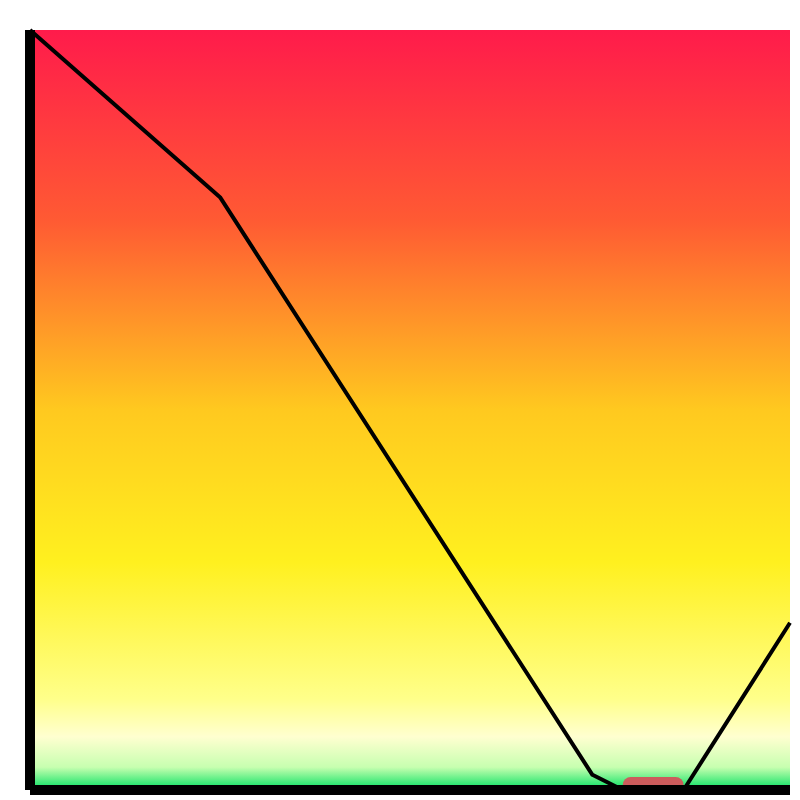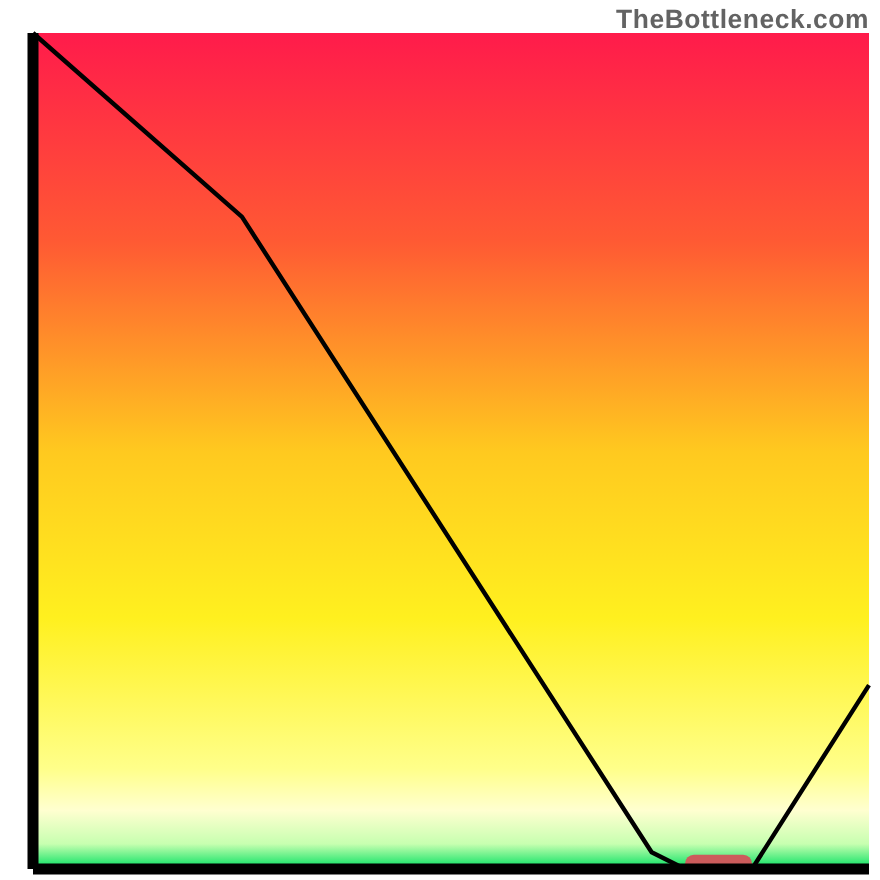--- a/index.html
+++ b/index.html
@@ -27,21 +27,20 @@
   svg.chart {
     position: absolute;
     left: 0;
     top: 0;
   }
 </style>
 </head>
 <body>
 
 <div class="frame">
-  <div class="attribution">TheBottleneck.com</div>
   <svg class="chart" width="800" height="800">
       <defs>
         <linearGradient id="bg-grad" x1="0" y1="0" x2="0" y2="1">
           <stop offset="0%" stop-color="#ff1b4b"></stop>
           <stop offset="25%" stop-color="#ff5a33"></stop>
           <stop offset="50%" stop-color="#ffc91f"></stop>
           <stop offset="70%" stop-color="#fff01f"></stop>
           <stop offset="88%" stop-color="#ffff8a"></stop>
           <stop offset="93%" stop-color="#ffffd0"></stop>
           <stop offset="97%" stop-color="#c7ffb0"></stop>

